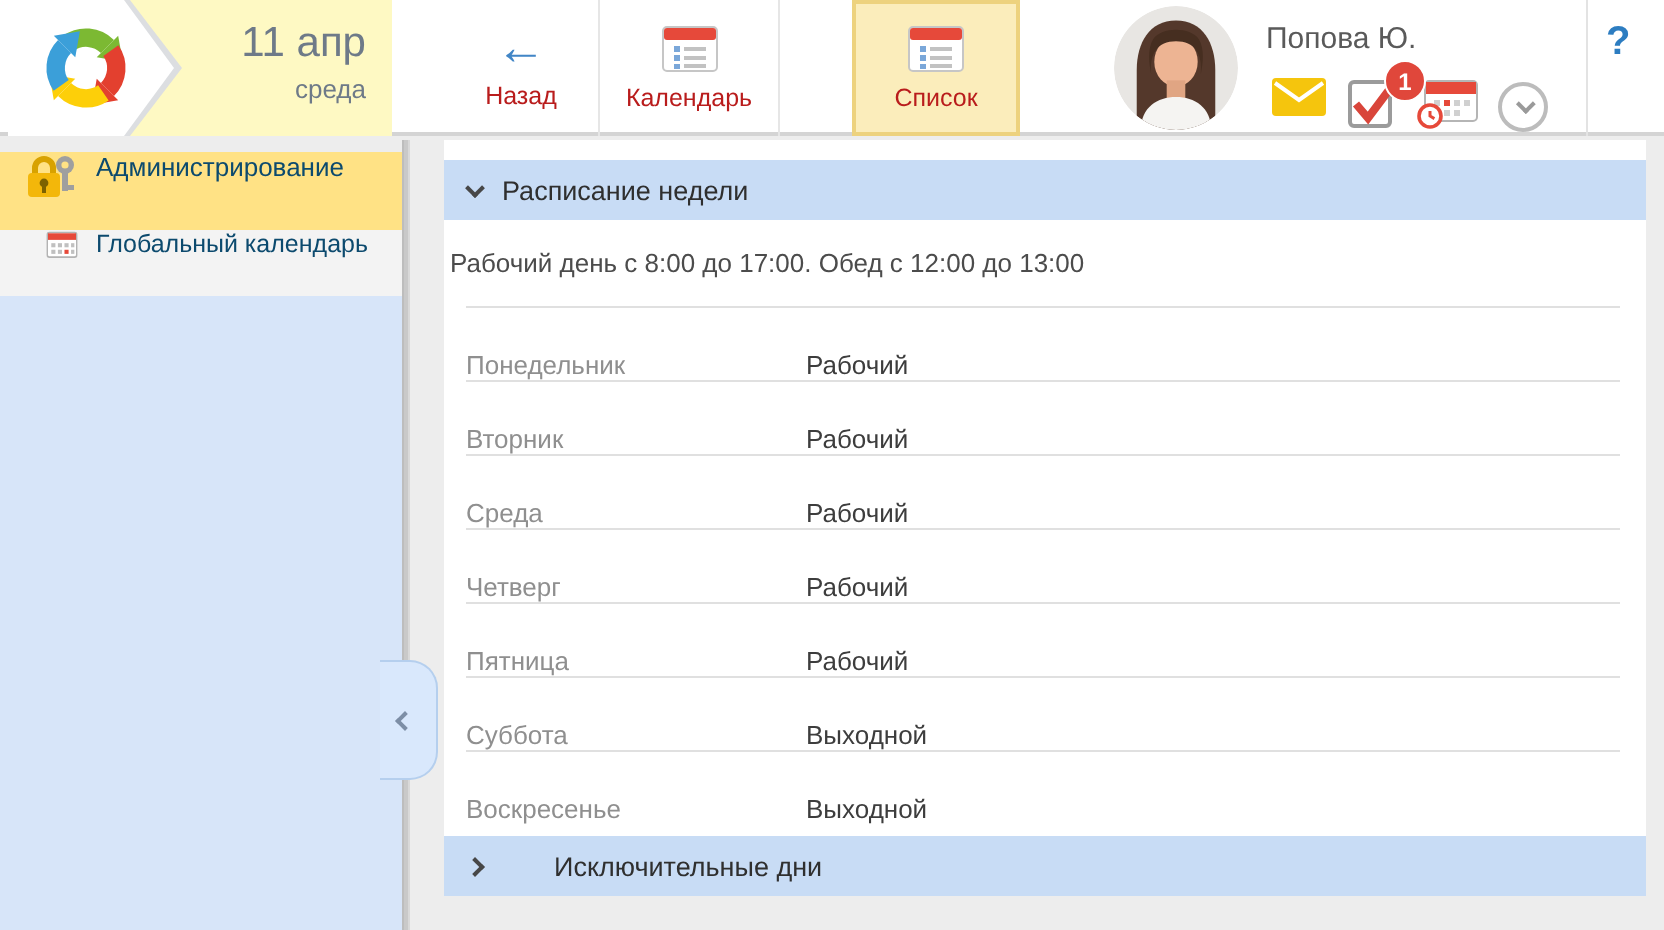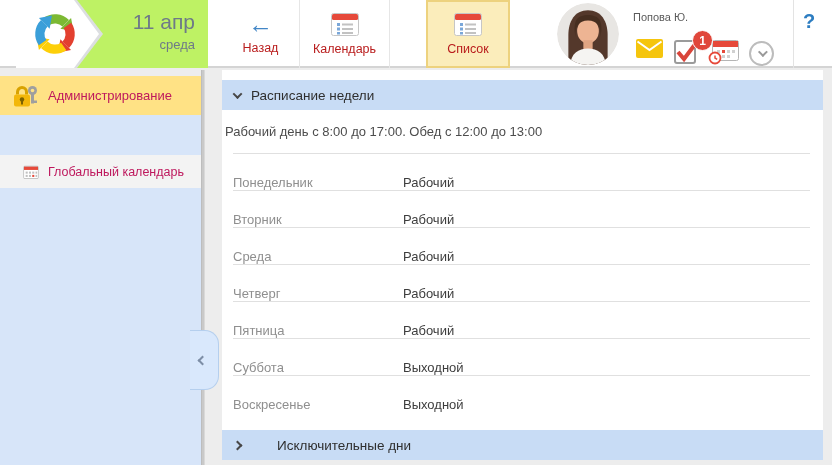--- a/index.html
+++ b/index.html
@@ -6,81 +6,81 @@
   html,body { width:832px; height:465px; }
   body {
     position:relative; overflow:hidden;
     background:#ededed;
     font-family:"Liberation Sans", sans-serif;
     color:#3d3d3d;
   }
   
   .header { position:absolute; left:0; top:0; width:832px; height:68px;
             background:#fff; border-bottom:2px solid #d4d4d4; z-index:5; }
-  .datebox { position:absolute; left:16px; top:0; width:192px; height:68px; background:#bef264; }
+  .datebox { position:absolute; left:4px; top:0; width:192px; height:68px; background:#fef9c3; }
   .logo-shadow { position:absolute; left:0; top:0; width:92px; height:68px; background:#dcdee1;
       clip-path:polygon(0 0, 61px 0, 87px 34px, 61px 68px, 0 68px); }
   .logo-ribbon { position:absolute; left:0; top:0; width:88px; height:68px; background:#fff;
       clip-path:polygon(0 0, 58px 0, 83px 34px, 58px 68px, 0 68px); }
   .logo-svg { position:absolute; left:13px; top:8px; }
   .date-text { position:absolute; right:13px; top:9px; text-align:right; color:#6e7a88; }
   .date-day { font-size:21px; line-height:25px; }
   .date-weekday { font-size:13px; line-height:17px; margin-top:2px; }
 
   .hbtn { position:absolute; top:0; height:68px; display:flex; flex-direction:column;
           align-items:center; justify-content:center; gap:6px; cursor:pointer; }
   .btn-back { left:222px; width:78px; border-right:1px solid #e6e6e6; }
   .btn-calendar { left:300px; width:90px; border-right:1px solid #e6e6e6; }
   .btn-list { left:390px; width:84px; background:#fbedbb; box-shadow:inset 0 0 0 2px #edd27e;margin-left:36px; }
   .back-arrow { font-size:25px; line-height:22px; color:#4286c6; font-weight:bold; }
   .hbtn-label { font-size:12.5px; color:#b91c1c; }
 
   .avatar { position:absolute; left:557px; top:3px; width:62px; height:62px; border-radius:50%;
             overflow:hidden; }
-  .user-name { position:absolute; left:633px; top:11px; font-size:11px; color:#5a5a5a; }
+  .user-name { position:absolute; left:633px; top:11px; font-size:15px; color:#5a5a5a; }
   .uicon { position:absolute; cursor:pointer; }
   .icon-mail { left:636px; top:39px; }
   .icon-tasks { left:671px; top:38px; }
   .badge { position:absolute; left:692px; top:30px; width:21px; height:21px; border-radius:50%;
            background:#e0473b; border:1px solid #fff; color:#fff; font-size:12px; font-weight:bold;
            display:flex; align-items:center; justify-content:center; z-index:3; }
   .icon-calclock { left:708px; top:40px; }
   .icon-expand { left:749px; top:41px; width:25px; height:25px; border-radius:50%;
                  border:2px solid #bcbcbc; display:flex; align-items:center; justify-content:center; }
   .sep-right { position:absolute; left:793px; top:0; width:1px; height:68px; background:#e3e3e3; }
   .help-link { position:absolute; left:803px; top:10px; font-size:20px; font-weight:bold;
                color:#2d7dc1; cursor:pointer; }
 
   
   .sidebar { position:absolute; left:0; top:70px; width:201px; height:395px; background:#d7e5f9; }
   .sb-topstrip { height:6px; background:#ededed; }
-  .sb-item { display:flex; align-items:center; gap:9px; cursor:pointer; font-size:13px; color:#be185d; }
+  .sb-item { display:flex; align-items:flex-start; gap:9px; cursor:pointer; font-size:13px; color:#0c4a6e; }
   .sb-admin { height:39px; background:#ffe285; padding-left:12px; }
   .sb-cal { height:37px; background:#f8efd3; padding-left:12px; }
-  .sb-global { height:33px; background:#f3f3f3; padding-left:23px; font-size:12.5px;margin-top:40px; }
+  .sb-global { height:33px; background:#f3f3f3; padding-left:23px; font-size:12.5px; }
   .splitter { position:absolute; left:201px; top:70px; width:4px; height:395px; background:#c9c9c9;
               border-left:1px solid #bdbdbd; border-right:1px solid #d9d9d9; }
   .collapse-tab { position:absolute; left:190px; top:330px; width:29px; height:60px;
                   background:#d9e8fc; border:1px solid #b5cfee; border-left:none;
                   border-radius:0 14px 14px 0; z-index:6; cursor:pointer;
                   display:flex; align-items:center; }
   .collapse-tab .chev { margin-left:9px; }
 
   
   .main-panel { position:absolute; left:222px; top:70px; width:601px; height:377px; background:#fff; }
   .section-bar { height:30px; margin-top:10px; background:#c8dcf5; display:flex; align-items:center;
                  gap:10px; padding-left:12px; cursor:pointer; }
   .section-title { font-size:13.5px; color:#2f2f2f; }
   .intro-row { height:43px; display:flex; align-items:center; padding:0 3px;
                font-size:13px; color:#4c4c4c; }
   .sched-row { height:37px; margin:0 13px 0 11px; display:flex; align-items:flex-end;
                border-top:1px solid #e0e0e0; font-size:13px; }
   .sched-day { width:170px; color:#8f8f8f; }
   .sched-status { color:#3d3d3d; }
-  .bar-bottom { margin-top:18px;gap:36px; }
+  .bar-bottom { margin-top:6px;gap:36px; }
 
   
   .chev { display:inline-block; width:7px; height:7px;
           border-right:2px solid #474747; border-bottom:2px solid #474747; }
   .chev-down { transform:rotate(45deg) translate(-1px,-1px); }
   .chev-right { transform:rotate(-45deg); }
   .chev-left { transform:rotate(135deg); border-color:#7d8ea6; }
   .chev-down-gray { transform:rotate(45deg) translateY(-2px); border-color:#9a9a9a; }
 </style>
 </head>

